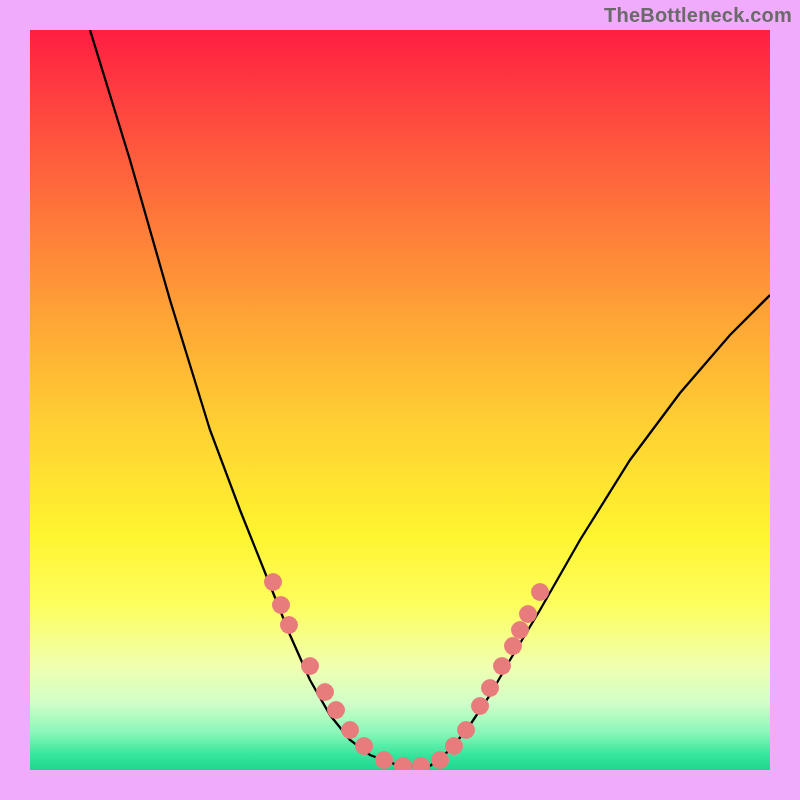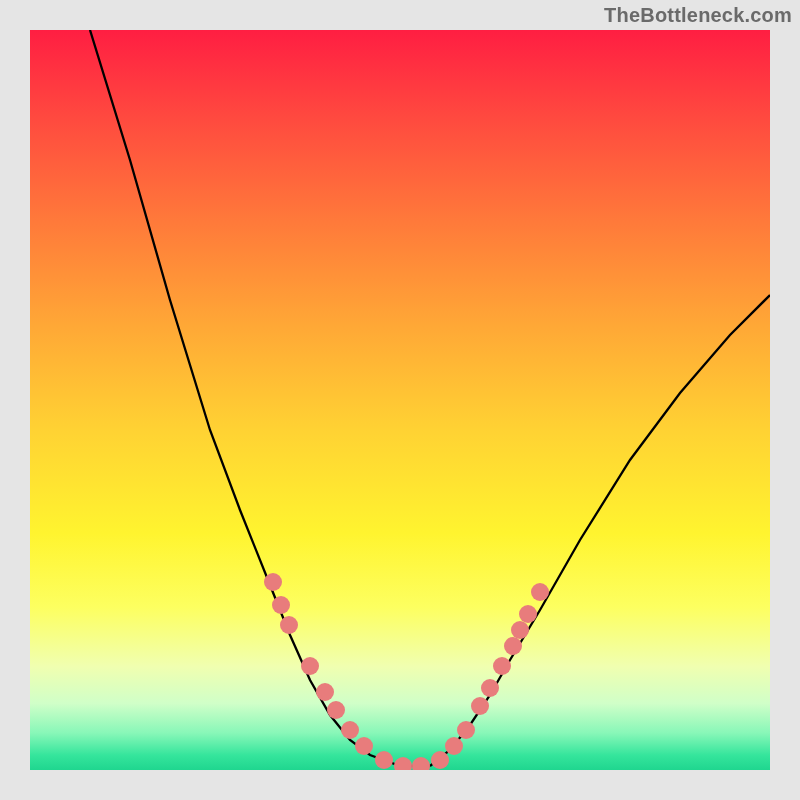--- a/index.html
+++ b/index.html
@@ -9,21 +9,21 @@
     height: 800px;
     background: #000;
     overflow: hidden;
   }
   .frame {
     position: absolute;
     left: 0;
     top: 0;
     width: 800px;
     height: 800px;
-    background: #e5e5e5;
+    background: #f0abfc;
   }
   .plot-area {
     position: absolute;
     left: 30px;
     top: 30px;
     width: 740px;
     height: 740px;
     background: linear-gradient(to bottom,
       #ff1e42 0%,
       #ff4a3f 12%,

